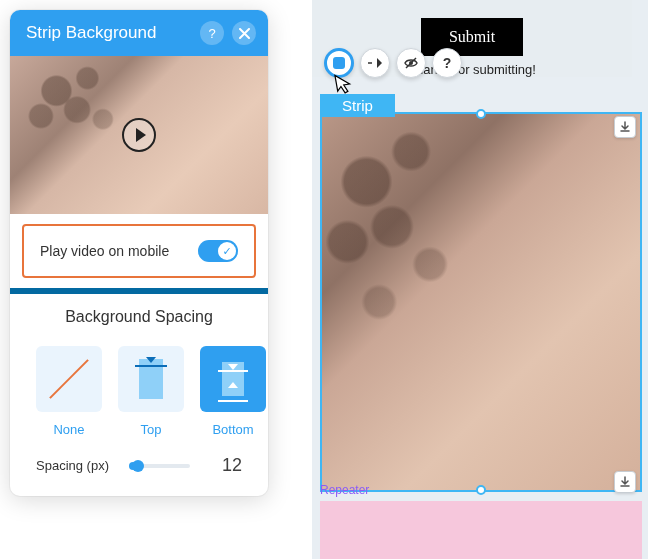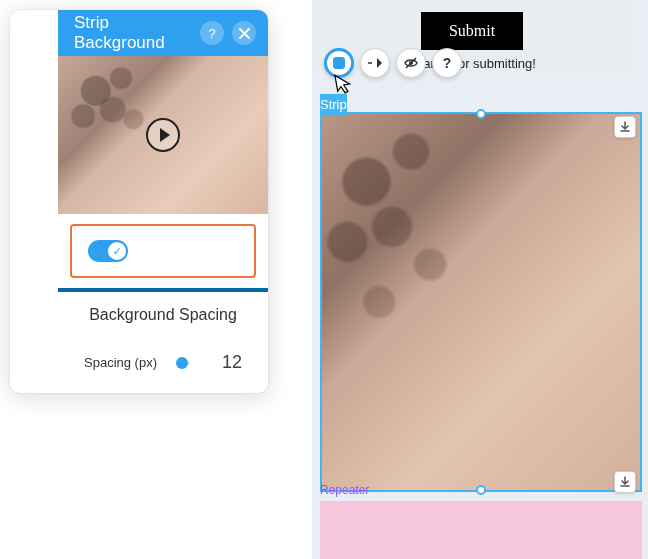--- a/index.html
+++ b/index.html
@@ -15,21 +15,20 @@
     position: absolute;
     left: 10px;
     top: 10px;
     width: 258px;
     background: #fff;
     border-radius: 10px;
     box-shadow: 0 4px 24px rgba(0,0,0,0.15), 0 0 0 1px rgba(0,0,0,0.04);
     display: flex;
     flex-direction: column;
     overflow: hidden;
-    padding-left: 48px;
   }
   .panel-header {
     background: #2f9ff0;
     color: #fff;
     height: 46px;
     display: flex;
     align-items: center;
     padding: 0 12px 0 16px;
     font-size: 17px;
     font-weight: 400;
@@ -109,21 +108,21 @@
     border-radius:50%;
     color:#2f9ff0;
     font-size:11px;
     display:flex;align-items:center;justify-content:center;
   }
   .section-title {
     text-align: center;
     font-size: 16px;
     color: #333;
     padding: 14px 0 10px;
-    border-top: 4px solid #0369a1;
+    border-top: 6px solid #0369a1;
   }
   .spacing-options {
     display: flex;
     gap: 16px;
     padding: 10px 26px 0;
     justify-content: space-between;
   }
   .opt {
     display: flex;
     flex-direction: column;
@@ -183,21 +182,21 @@
   .canvas {
     position:absolute;
     left: 312px; top: 0; right: 0; bottom: 0;
     background: #e8eef3;
     overflow:hidden;
   }
   .canvas .submit-wrap{
     position:absolute; top:0; left:0; right:16px;
     display:flex;flex-direction:column;align-items:center;
     gap:6px;
-    padding-top: 12px;
+    padding-top: 18px;
     background: rgba(230,234,238,0.4);
   }
   .submit-btn{
     background:#000;color:#fff;padding:10px 28px;font-size:16px;font-family: Georgia, serif;
   }
   .thanks{font-size:13px;color:#222;}
   .toolbar{
     position:absolute; top:48px; left:12px;
     display:flex; gap:6px;
     z-index:3;
@@ -211,21 +210,21 @@
   }
   .tb.primary{background:#fff;border:3px solid #2f9ff0;}
   .tb.primary::after{content:"";width:12px;height:12px;background:#2f9ff0;border-radius:3px;}
   .cursor{
     position:absolute; top:72px; left:22px; z-index:4;
     font-size:18px; color:#000;
     transform: rotate(-10deg);
   }
   .tag-strip{
     position:absolute; top:94px; left:8px;
-    background:#3fb6f4;color:#fff;padding:3px 0;font-size:13px;
+    background:#3fb6f4;color:#fff;padding:3px 22px;font-size:15px;
     z-index:3;
   }
   .tag-repeater{
     position:absolute; bottom:62px; left:8px;
     color:#8b5cf6;font-size:12px;
     z-index:3;
   }
   .strip-frame{
     position:absolute; top:112px; left:8px; right:6px; height:380px;
     border:2px solid #3fb6f4;
@@ -276,25 +275,51 @@
           </svg>
       </div>
     </div>
   </div>
 
   <div class="preview">
     <div class="play"></div>
   </div>
 
   <div class="row-toggle">
+    <span>Play video on mobile</span>
     <div class="toggle"></div>
   </div>
 
   <div class="section-title">Background Spacing</div>
 
+  <div class="spacing-options">
+    <div class="opt">
+      <div class="thumb">
+          <div class="none-line"></div>
+        </div>
+      <div class="lbl">None</div>
+    </div>
+    <div class="opt">
+      <div class="thumb">
+          <div class="top-ind"></div>
+        </div>
+      <div class="lbl">Top</div>
+    </div>
+    <div class="opt selected">
+      <div class="thumb">
+        <div class="bot-wrap">
+          <div class="mini">
+              <div class="tl"></div>
+              <div class="dl"></div>
+            </div>
+        </div>
+      </div>
+      <div class="lbl">Bottom</div>
+    </div>
+  </div>
 
   <div class="spacing-row">
     <span class="lbl">Spacing (px)</span>
     <div class="slider">
       <div class="track"></div>
       <div class="fill"></div>
       <div class="knob2"></div>
       <div class="knob"></div>
     </div>
     <span class="spacing-val">12</span>

